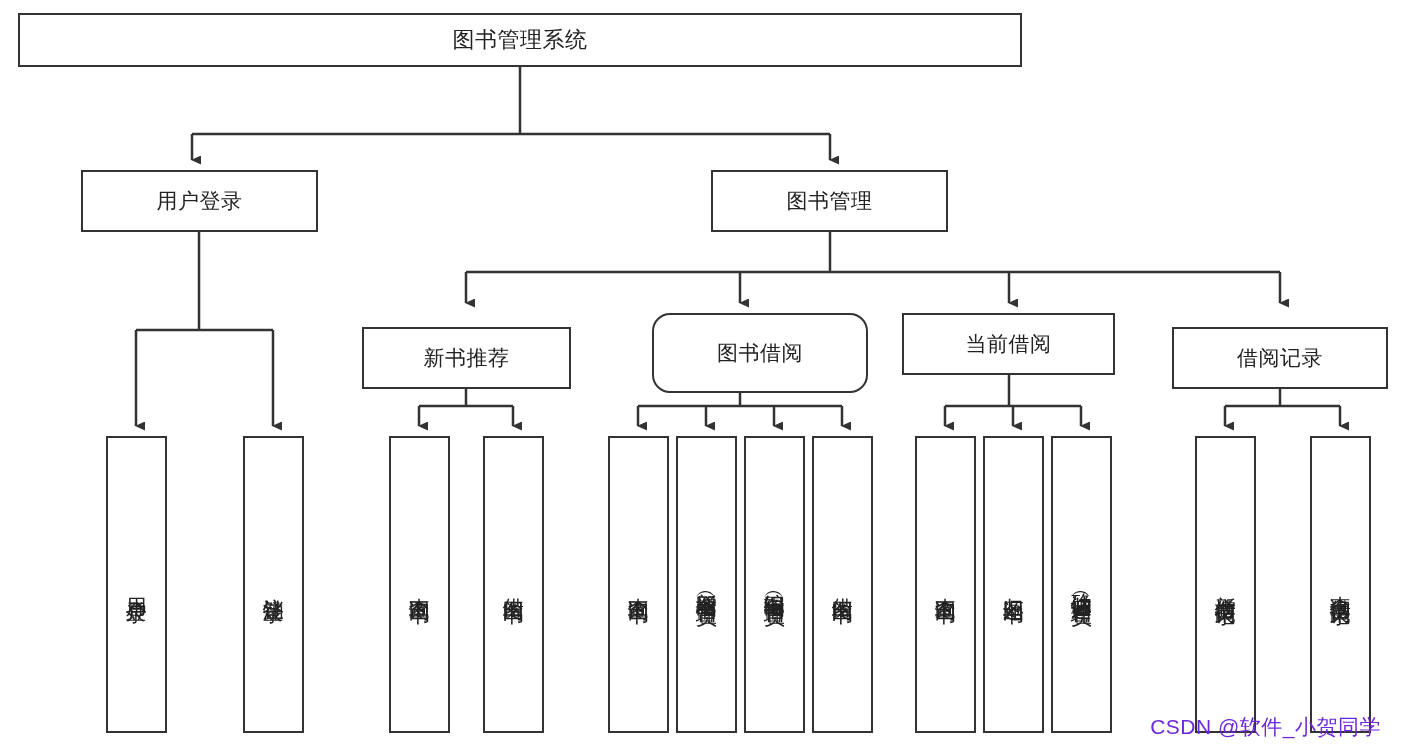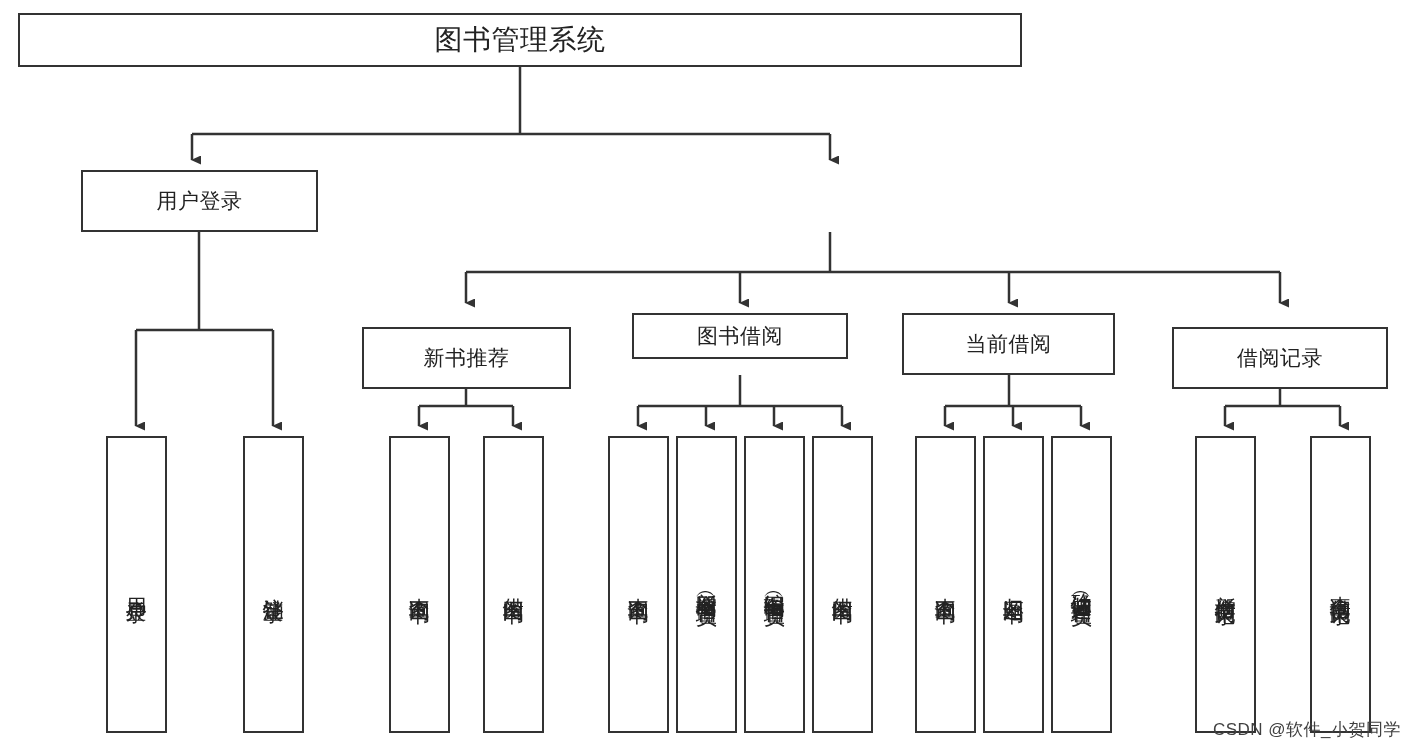--- a/index.html
+++ b/index.html
@@ -34,43 +34,43 @@
     align-items: center;
     justify-content: center;
     text-align: center;
   }
   .node-h {
     font-size: 21px;
     letter-spacing: 0.5px;
     line-height: 1.2;
   }
   .node-root {
-    font-size: 28px;
+    font-size: 22px;
   }
   .node-v {
     writing-mode: vertical-rl;
     text-orientation: upright;
     font-size: 21px;
     line-height: 1.22;
     letter-spacing: 2px;
     padding: 4px 0;
     justify-content: center;
     align-items: center;
   }
   .node-v .vtext {
     writing-mode: vertical-rl;
     text-orientation: upright;
     white-space: nowrap;
   }
   #watermark {
     position: absolute;
-    right: 4px;
+    right: 24px;
     bottom: 6px;
-    font-size: 17px;
-    color: #404040;
+    font-size: 21px;
+    color: #6d28d9;
     letter-spacing: 0.5px;
     white-space: nowrap;
     pointer-events: none;
   }
 </style>
 </head>
 <body>
 
 <div id="diagram-canvas">
 
@@ -124,25 +124,28 @@
     </g>
   </svg>
 
   <div class="node node-h node-root" style="left:18px; top:13px; width:1004px; height:54px;">
     <span>图书管理系统</span>
   </div>
 
   <div class="node node-h" style="left:81px; top:170px; width:237px; height:62px;">
     <span>用户登录</span>
   </div>
+  <div class="node node-h" style="left:711px; top:170px; width:237px; height:62px;">
+    <span>图书管理</span>
+  </div>
 
   <div class="node node-h" style="left:362px; top:327px; width:209px; height:62px;">
     <span>新书推荐</span>
   </div>
-  <div class="node node-h" style="left:632px; top:313px; width:216px; height:46px;">
+  <div class="node node-h" style="left:652px; top:313px; width:216px; height:80px;border-radius:18px;">
     <span>图书借阅</span>
   </div>
   <div class="node node-h" style="left:902px; top:313px; width:213px; height:62px;">
     <span>当前借阅</span>
   </div>
   <div class="node node-h" style="left:1172px; top:327px; width:216px; height:62px;">
     <span>借阅记录</span>
   </div>
 
   <div class="node node-v" style="left:106px; top:436px; width:61px; height:297px;">

